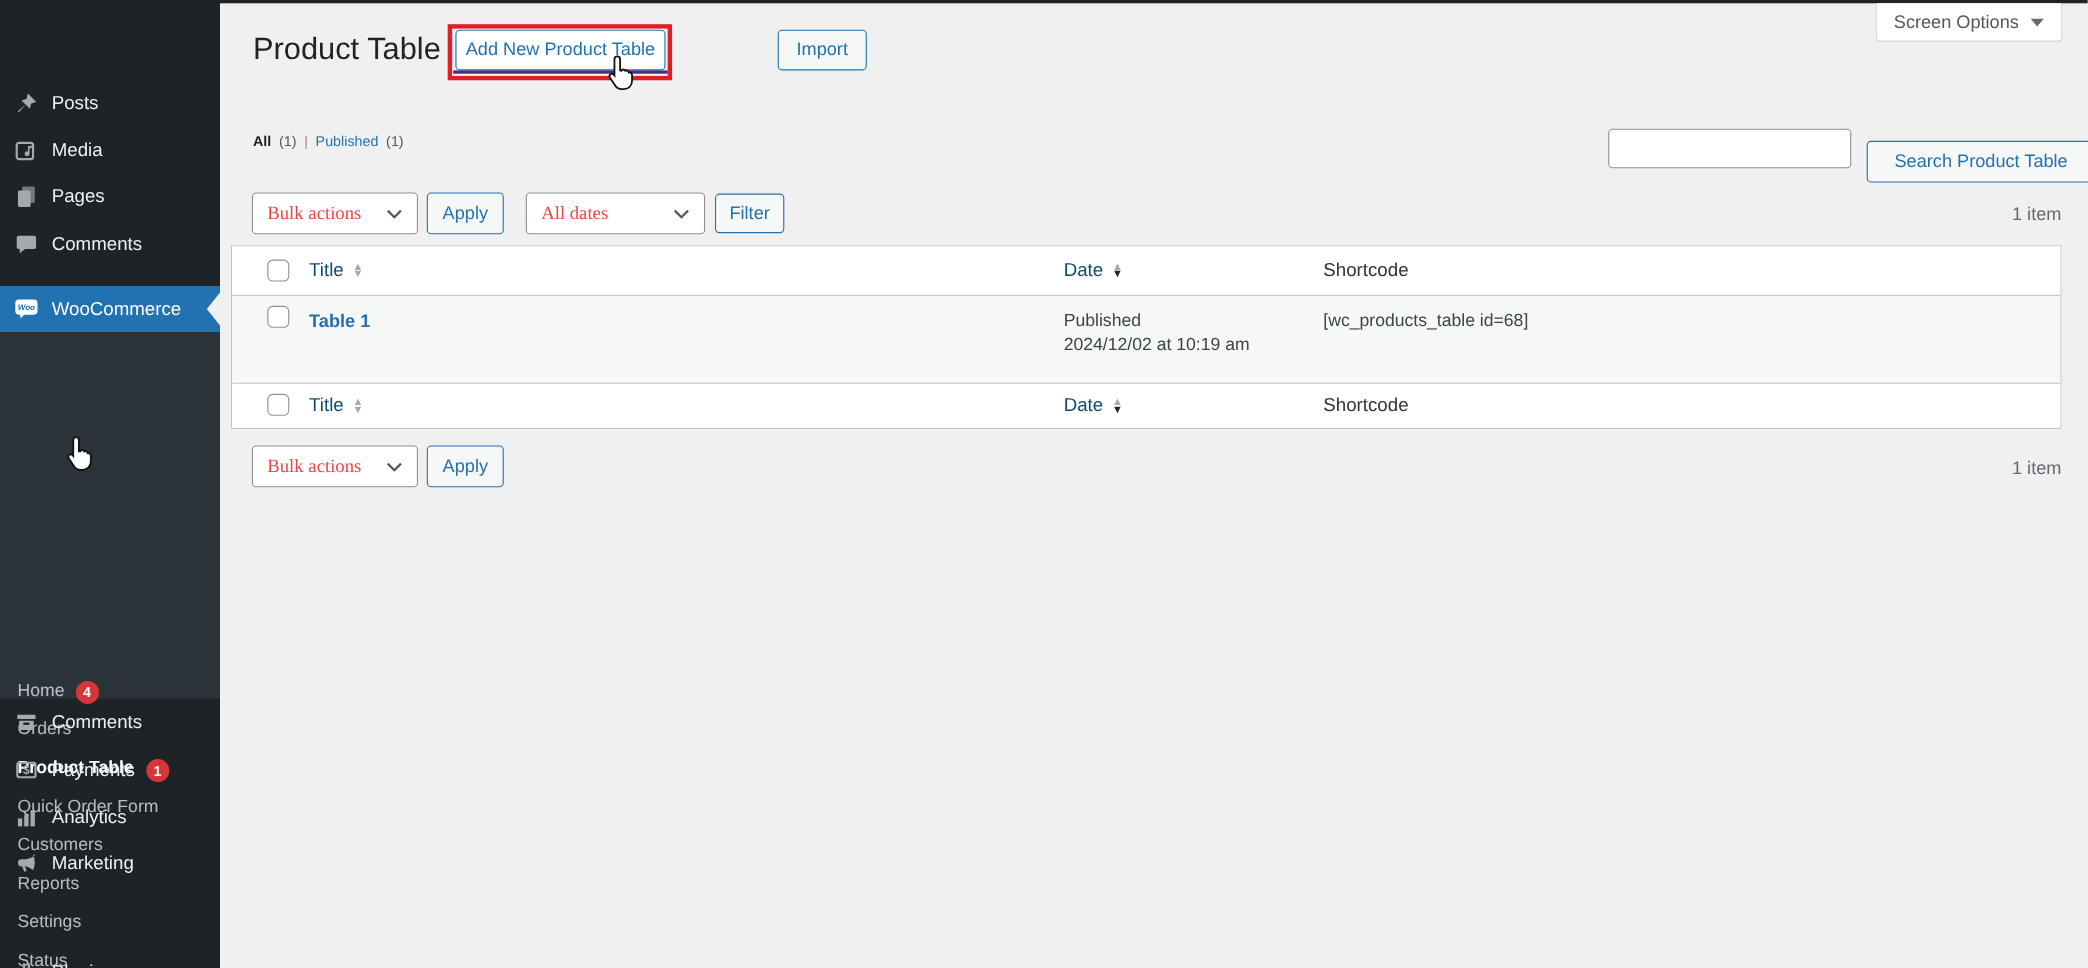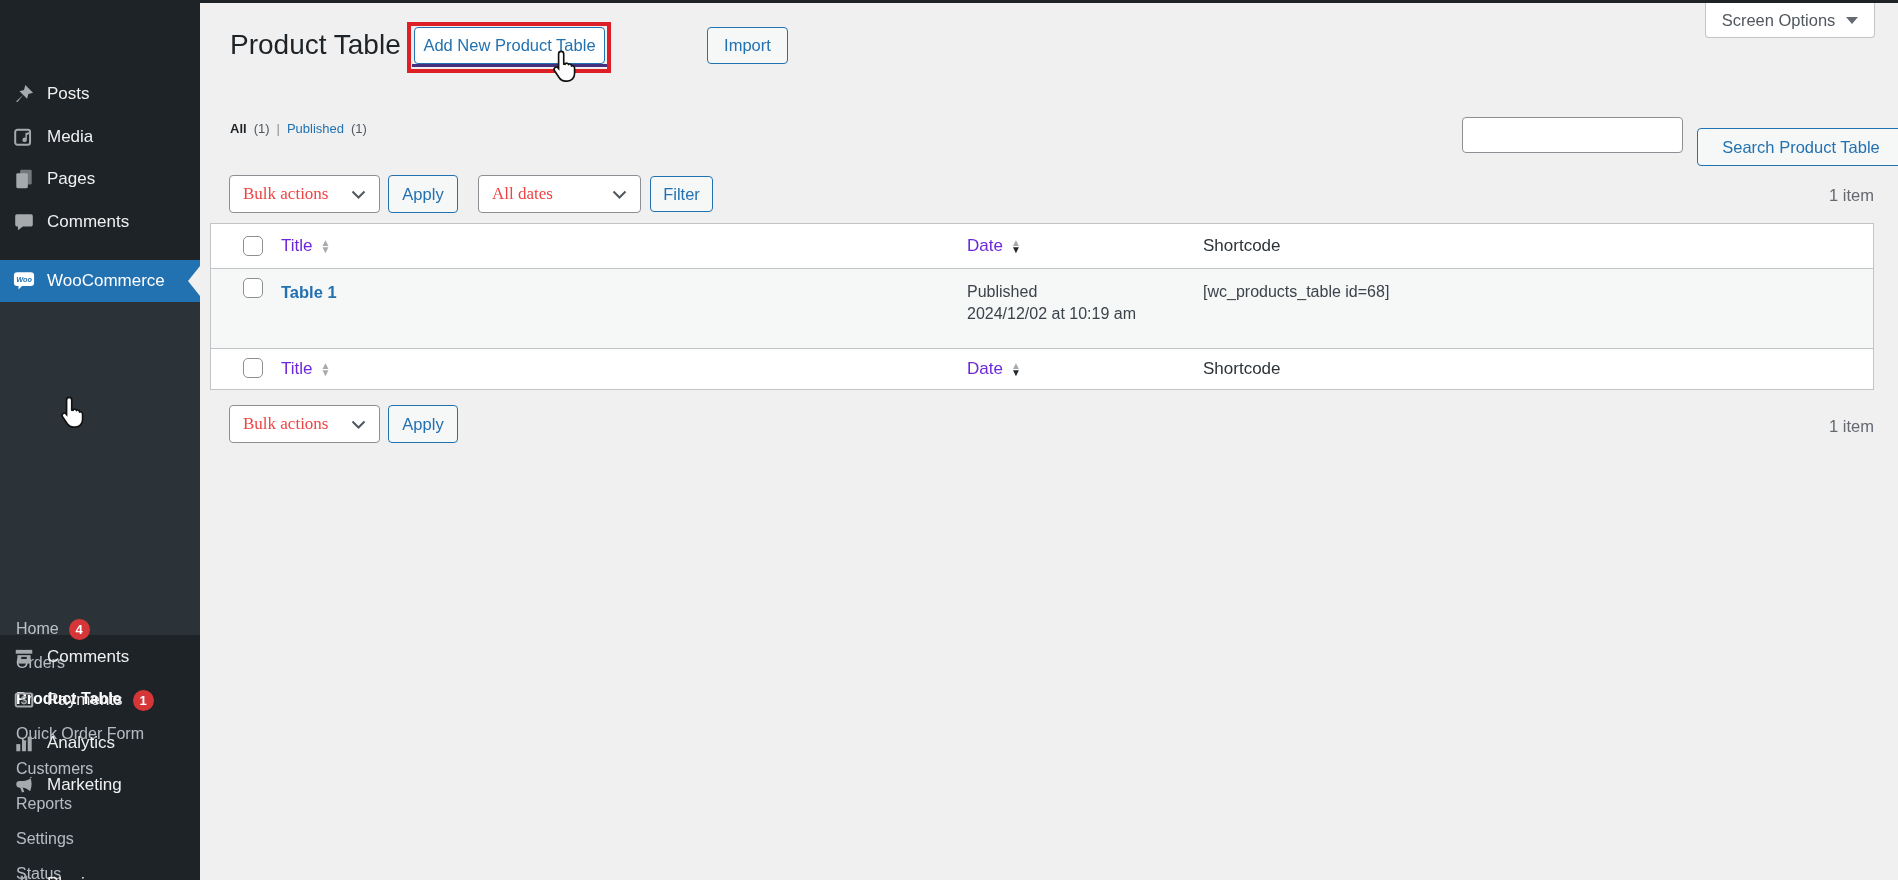--- a/index.html
+++ b/index.html
@@ -61,21 +61,21 @@
   
   .list-table { position:absolute; left:210px; top:223px; width:1664px; height:167px; background:#fff; border:1px solid #c3c4c7; }
   .thead { position:relative; width:100%; height:44px; background:#fff; }
   .thead.h2 { height:39px; }
   .trow { position:relative; width:100%; height:81px; background:#f6f7f7; border-top:1px solid #c3c4c7; border-bottom:1px solid #c3c4c7; }
   .cb { position:absolute; width:20px; height:20px; background:#fff; border:1.5px solid #8c8f94; border-radius:5px; cursor:pointer; }
   .cb-h1 { left:32px; top:12px; } .cb-row { left:32px; top:9px; } .cb-h2 { left:32px; top:9px; }
   .colhead { position:absolute; display:flex; align-items:center; font-size:17px; }
   .ch-title { left:70px; } .ch-date { left:756px; } .ch-shortcode { left:992px; color:#2c3338; }
   .thead .colhead { top:0; height:44px; } .thead.h2 .colhead { height:39px; }
-  .colhead a { color:#6d28d9; text-decoration:none; cursor:pointer; }
+  .colhead a { color:#0c4a6e; text-decoration:none; cursor:pointer; }
   .sort { display:inline-flex; flex-direction:column; align-items:center; margin-left:8px; }
   .sort span { font-size:10px; line-height:7px; color:#a7aaad; }
   .sort .active-dn { color:#23282d; }
   .cell { position:absolute; font-size:16px; color:#3c434a; line-height:22px; }
   .cell-title { left:70px; top:12px; font-size:16.5px; font-weight:bold; }
   .cell-title a { color:#2271b1; text-decoration:none; cursor:pointer; }
   .cell-date { left:756px; top:12px; }
   .cell-shortcode { left:992px; top:12px; }
 
   

